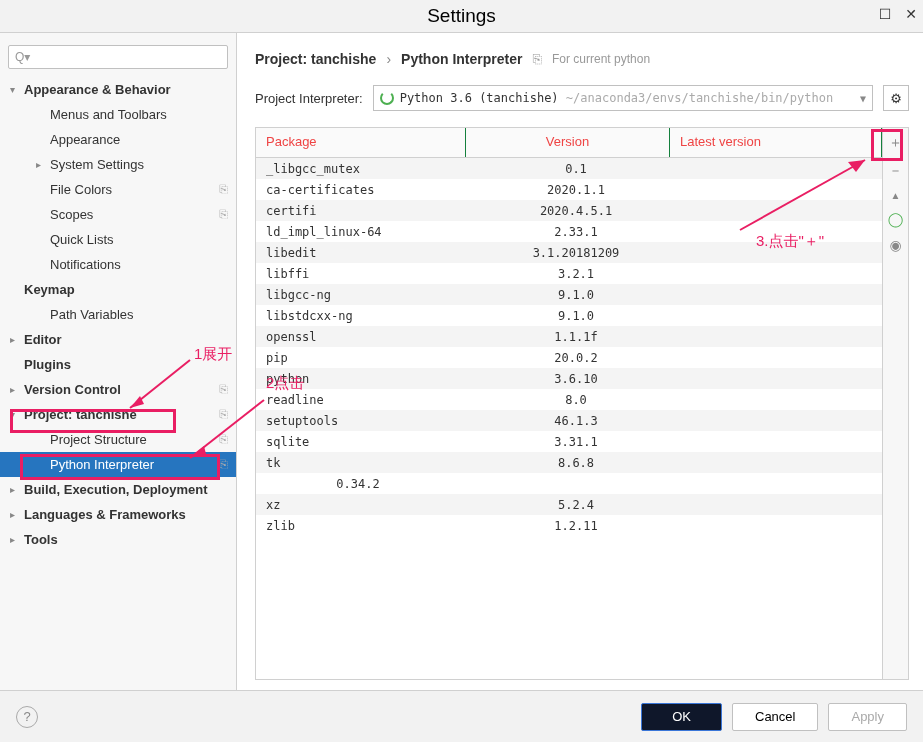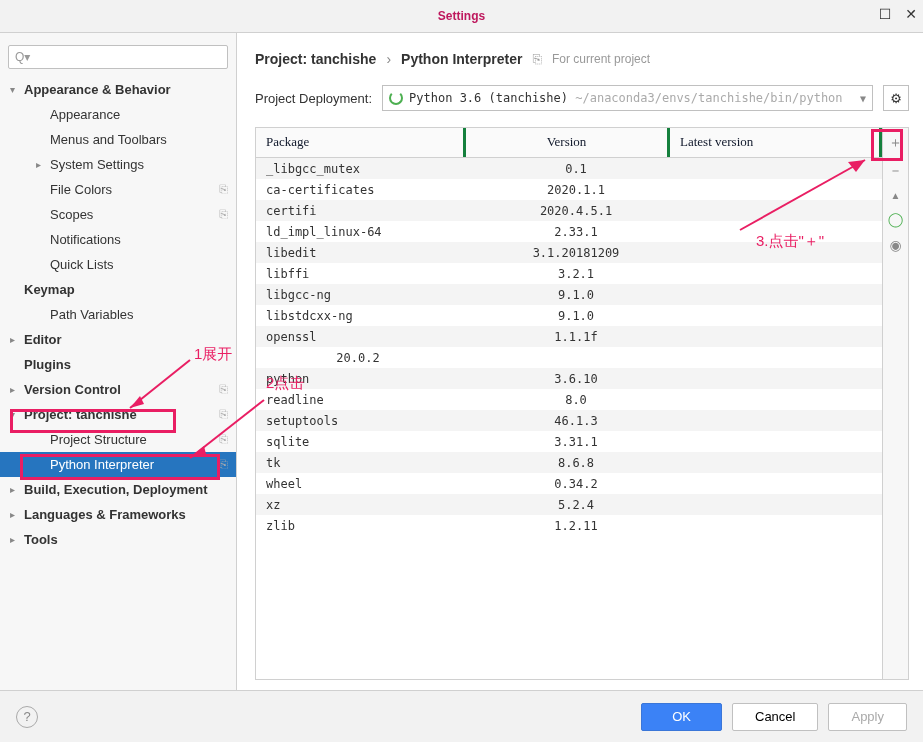--- a/index.html
+++ b/index.html
@@ -1,18 +1,18 @@
 <!DOCTYPE html>
 <html><head>
 <meta charset="utf-8">
 <style>
 * { margin: 0; padding: 0; box-sizing: border-box; }
 body { font-family: "Segoe UI", Arial, sans-serif; font-size: 13px; color: #333; background: #f2f2f2; width: 923px; height: 742px; overflow: hidden; position: relative; }
 .titlebar { height: 32px; display: flex; align-items: center; justify-content: center; position: relative; background: #f2f2f2; }
-.titlebar-title { font-size: 12px; color: #be185d; font-weight: bold; }
+.titlebar-title { font-size: 19px; color: #000000; }
 .titlebar-controls { position: absolute; right: 6px; top: 6px; display: flex; gap: 14px; }
 .titlebar-controls span { font-size: 14px; cursor: pointer; color: #333; }
 .main { display: flex; height: calc(100% - 32px - 52px); border-top: 1px solid #d0d0d0; }
 .sidebar { width: 237px; border-right: 1px solid #d0d0d0; background: #f7f7f7; padding-top: 8px; display: flex; flex-direction: column; }
 .search-box { margin: 4px 8px 8px 8px; height: 24px; border: 1px solid #c0c0c0; background: #fff; border-radius: 2px; display: flex; align-items: center; padding: 0 6px; }
 .search-box span { color: #999; font-size: 12px; }
 .tree { flex: 1; overflow: auto; }
 .tree-item { display: flex; align-items: center; height: 25px; padding-left: 10px; cursor: pointer; white-space: nowrap; }
 .tree-item.sub { padding-left: 36px; }
 .tree-item.sub2 { padding-left: 36px; }
@@ -27,34 +27,34 @@
 .interp-row { display: flex; align-items: center; gap: 10px; margin-bottom: 16px; }
 .interp-label { color: #333; }
 .interp-select { flex: 1; border: 1px solid #c0c0c0; height: 26px; display: flex; align-items: center; padding: 0 6px; background: #fff; font-family: monospace; font-size: 12px; overflow: hidden; }
 .interp-select .spinner { width: 14px; height: 14px; border: 2px solid #4caf50; border-top-color: transparent; border-radius: 50%; margin-right: 6px; }
 .interp-select .grey { color: #aaa; }
 .interp-select .drop { margin-left: auto; color: #888; font-size: 10px; }
 .gear-btn { width: 26px; height: 26px; border: 1px solid #c0c0c0; background: #fff; display: flex; align-items: center; justify-content: center; cursor: pointer; }
 .pkg-area { flex: 1; display: flex; border: 1px solid #d0d0d0; overflow: hidden; position: relative; }
 .pkg-table { flex: 1; overflow: auto; }
 .pkg-header { display: flex; height: 30px; background: #fafafa; border-bottom: 1px solid #d0d0d0; }
-.pkg-header div { padding: 6px 10px; border-right: 3px solid #15803d; color: #0f172a; font-family: Liberation Serif, serif; }
+.pkg-header div { padding: 6px 10px; border-right: 1px solid #15803d; color: #ef4444; }
 .col1 { width: 210px; }
 .col2 { width: 204px; text-align: center; }
 .col3 { flex: 1; }
 .pkg-row { display: flex; height: 21px; align-items: center; font-family: monospace; font-size: 12px; gap: 8px; }
 .pkg-row:nth-child(odd) { background: #f4f4f4; }
 .pkg-row:nth-child(even) { background: #fff; }
 .pkg-row div { padding: 0 10px; overflow: hidden; }
 .pkg-toolbar { width: 26px; background: #f7f7f7; border-left: 1px solid #d0d0d0; display: flex; flex-direction: column; align-items: center; padding-top: 6px; gap: 10px; }
 .pkg-toolbar span { color: #888; font-size: 14px; cursor: pointer; }
 .footer { height: 52px; display: flex; align-items: center; justify-content: flex-end; padding: 0 16px; gap: 10px; border-top: 1px solid #d0d0d0; background: #f2f2f2; }
 .footer .help { margin-right: auto; width: 22px; height: 22px; border: 1px solid #aaa; border-radius: 50%; display: flex; align-items: center; justify-content: center; color: #888; cursor: pointer; }
 .btn { height: 28px; padding: 0 22px; border: 1px solid #c0c0c0; background: #fff; cursor: pointer; font-size: 13px; border-radius: 2px; }
-.btn.primary { background: #3b82f6; color: #fff; border-color: #3a76d8; padding: 0 30px; }
+.btn.primary { background: #0f172a; color: #fff; border-color: #3a76d8; padding: 0 30px; }
 .btn.disabled { color: #aaa; }
 .redbox { position: absolute; border: 3px solid #e91e63; pointer-events: none; }
 .redtext { position: absolute; color: #e91e63; font-size: 15px; pointer-events: none; font-family: sans-serif; }
 .arrow-svg { position: absolute; pointer-events: none; }
 </style>
 </head>
 <body>
 
 <div class="titlebar">
   <span class="titlebar-title">Settings</span>
@@ -69,47 +69,47 @@
     <div class="search-box">
       <span>Q▾</span>
     </div>
     <div class="tree" id="tree">
         <div class="tree-item">
           <span class="arrow">▾</span>
           <span class="bold">Appearance &amp; Behavior</span>
         </div>
         <div class="tree-item sub">
           <span class="arrow"></span>
+          <span>Menus and Toolbars</span>
+        </div>
+        <div class="tree-item sub">
+          <span class="arrow"></span>
           <span>Appearance</span>
         </div>
         <div class="tree-item sub">
-          <span class="arrow"></span>
-          <span>Menus and Toolbars</span>
-        </div>
-        <div class="tree-item sub">
           <span class="arrow">▸</span>
           <span>System Settings</span>
         </div>
         <div class="tree-item sub">
           <span class="arrow"></span>
           <span>File Colors</span>
           <span class="proj-icon">⎘</span>
         </div>
         <div class="tree-item sub">
           <span class="arrow"></span>
           <span>Scopes</span>
           <span class="proj-icon">⎘</span>
         </div>
         <div class="tree-item sub">
           <span class="arrow"></span>
+          <span>Quick Lists</span>
+        </div>
+        <div class="tree-item sub">
+          <span class="arrow"></span>
           <span>Notifications</span>
-        </div>
-        <div class="tree-item sub">
-          <span class="arrow"></span>
-          <span>Quick Lists</span>
         </div>
         <div class="tree-item">
           <span class="arrow"></span>
           <span class="bold">Keymap</span>
         </div>
         <div class="tree-item sub">
           <span class="arrow"></span>
           <span>Path Variables</span>
         </div>
         <div class="tree-item">
@@ -154,25 +154,25 @@
         </div>
       </div>
   </div>
 
   <div class="content">
     <div class="breadcrumb">
       <span>Project: tanchishe</span>
       <span class="sep">›</span>
       <span>Python Interpreter</span>
       <span class="forproj">⎘</span>
-      <span class="forproj">For current project</span>
+      <span class="forproj">For current python</span>
     </div>
 
     <div class="interp-row">
-      <span class="interp-label">Project Deployment:</span>
+      <span class="interp-label">Project Interpreter:</span>
       <div class="interp-select">
         <span class="spinner"></span>
         <span>Python 3.6 (tanchishe)</span>
         <span class="grey">&nbsp;</span>
         <span class="grey">~/anaconda3/envs/tanchishe/bin/python</span>
         <span class="drop">▼</span>
       </div>
       <div class="gear-btn">
         <span>⚙</span>
       </div>
@@ -225,20 +225,21 @@
               <div class="col1">libstdcxx-ng</div>
               <div class="col2">9.1.0</div>
               <div class="col3"></div>
             </div>
             <div class="pkg-row">
               <div class="col1">openssl</div>
               <div class="col2">1.1.1f</div>
               <div class="col3"></div>
             </div>
             <div class="pkg-row">
+              <div class="col1">pip</div>
               <div class="col2">20.0.2</div>
               <div class="col3"></div>
             </div>
             <div class="pkg-row">
               <div class="col1">python</div>
               <div class="col2">3.6.10</div>
               <div class="col3"></div>
             </div>
             <div class="pkg-row">
               <div class="col1">readline</div>
@@ -254,21 +255,20 @@
               <div class="col1">sqlite</div>
               <div class="col2">3.31.1</div>
               <div class="col3"></div>
             </div>
             <div class="pkg-row">
               <div class="col1">tk</div>
               <div class="col2">8.6.8</div>
               <div class="col3"></div>
             </div>
             <div class="pkg-row">
-              <div class="col1">wheel</div>
               <div class="col2">0.34.2</div>
               <div class="col3"></div>
             </div>
             <div class="pkg-row">
               <div class="col1">xz</div>
               <div class="col2">5.2.4</div>
               <div class="col3"></div>
             </div>
             <div class="pkg-row">
               <div class="col1">zlib</div>

